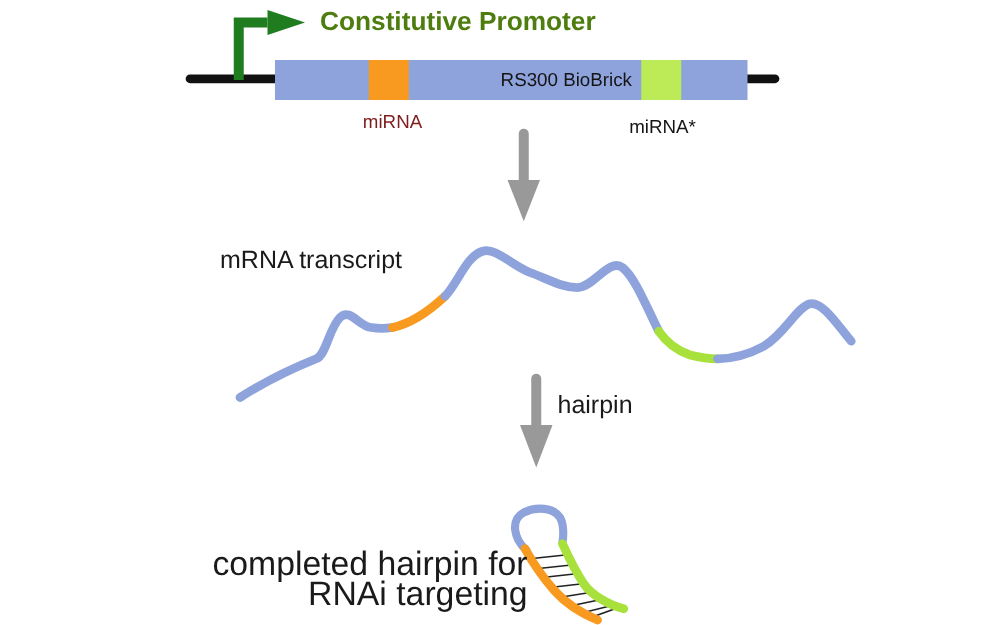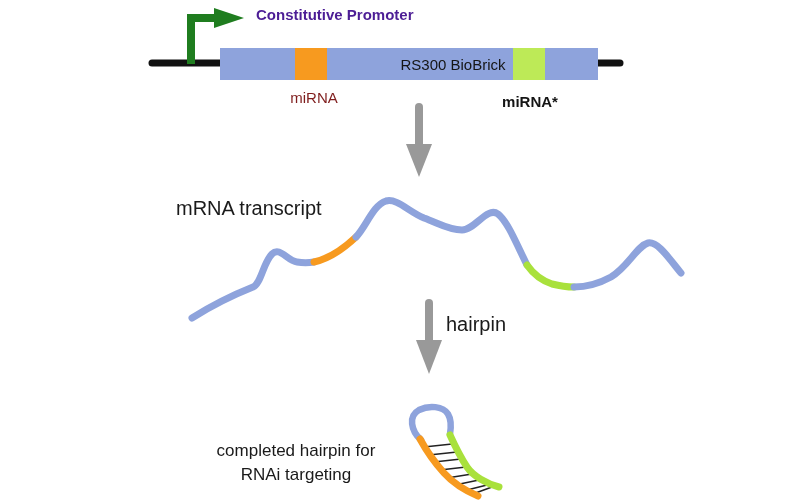--- a/index.html
+++ b/index.html
@@ -5,27 +5,27 @@
   html,body{margin:0;padding:0;background:#ffffff;}
   .stage{
     position:relative;
     width:800px;height:500px;
     background:#ffffff;
     font-family:"Liberation Sans","DejaVu Sans",sans-serif;
     overflow:hidden;
   }
   .stage svg{position:absolute;left:0;top:0;}
   .lbl{position:absolute;white-space:nowrap;color:#1a1a1a;}
-  .lbl-promoter{left:256px;top:6px;font-size:15px;font-weight:bold;color:#4c1d95;}
+  .lbl-promoter{left:256px;top:6px;font-size:21px;font-weight:bold;color:#4d7c0f;}
   .lbl-rs300{left:413px;top:56px;font-size:15px;transform:translateX(-50%);color:#151515;margin-left:40px;}
   .lbl-mirna{left:314px;top:89px;font-size:15px;transform:translateX(-50%);color:#7f1d1d;}
-  .lbl-mirna-star{left:530px;top:93px;font-size:15px;transform:translateX(-50%);color:#151515;font-weight:bold;}
+  .lbl-mirna-star{left:530px;top:93px;font-size:15px;transform:translateX(-50%);color:#151515;}
   .lbl-transcript{left:176px;top:197px;font-size:20px;}
   .lbl-splicing{left:446px;top:313px;font-size:20px;}
-  .lbl-hairpin{left:296px;top:439px;font-size:17px;transform:translateX(-50%);text-align:center;line-height:24px;white-space:nowrap;}
+  .lbl-hairpin{left:296px;top:439px;font-size:27px;transform:translateX(-50%);text-align:right;line-height:24px;white-space:nowrap;}
 </style>
 </head>
 <body>
 
 <div class="stage">
 
   <svg width="800" height="500" viewBox="0 0 800 500">
 
     <line x1="152" y1="63" x2="620" y2="63" stroke-width="7" stroke-linecap="round" stroke="#111111"></line>
 

